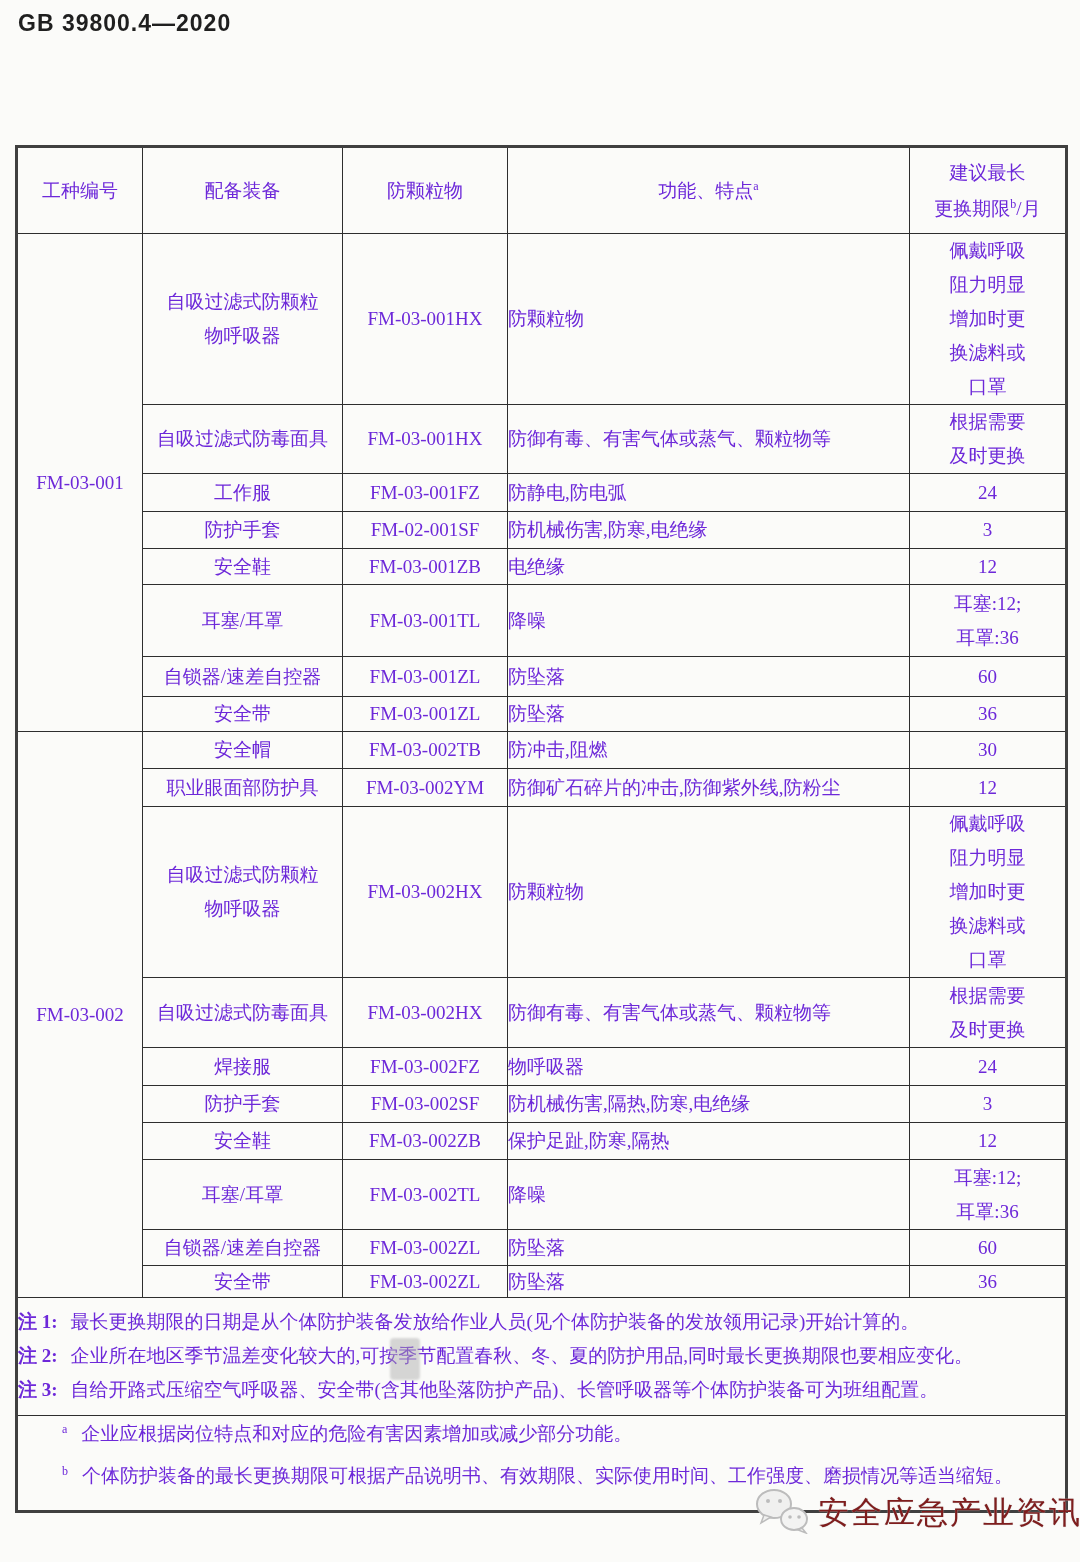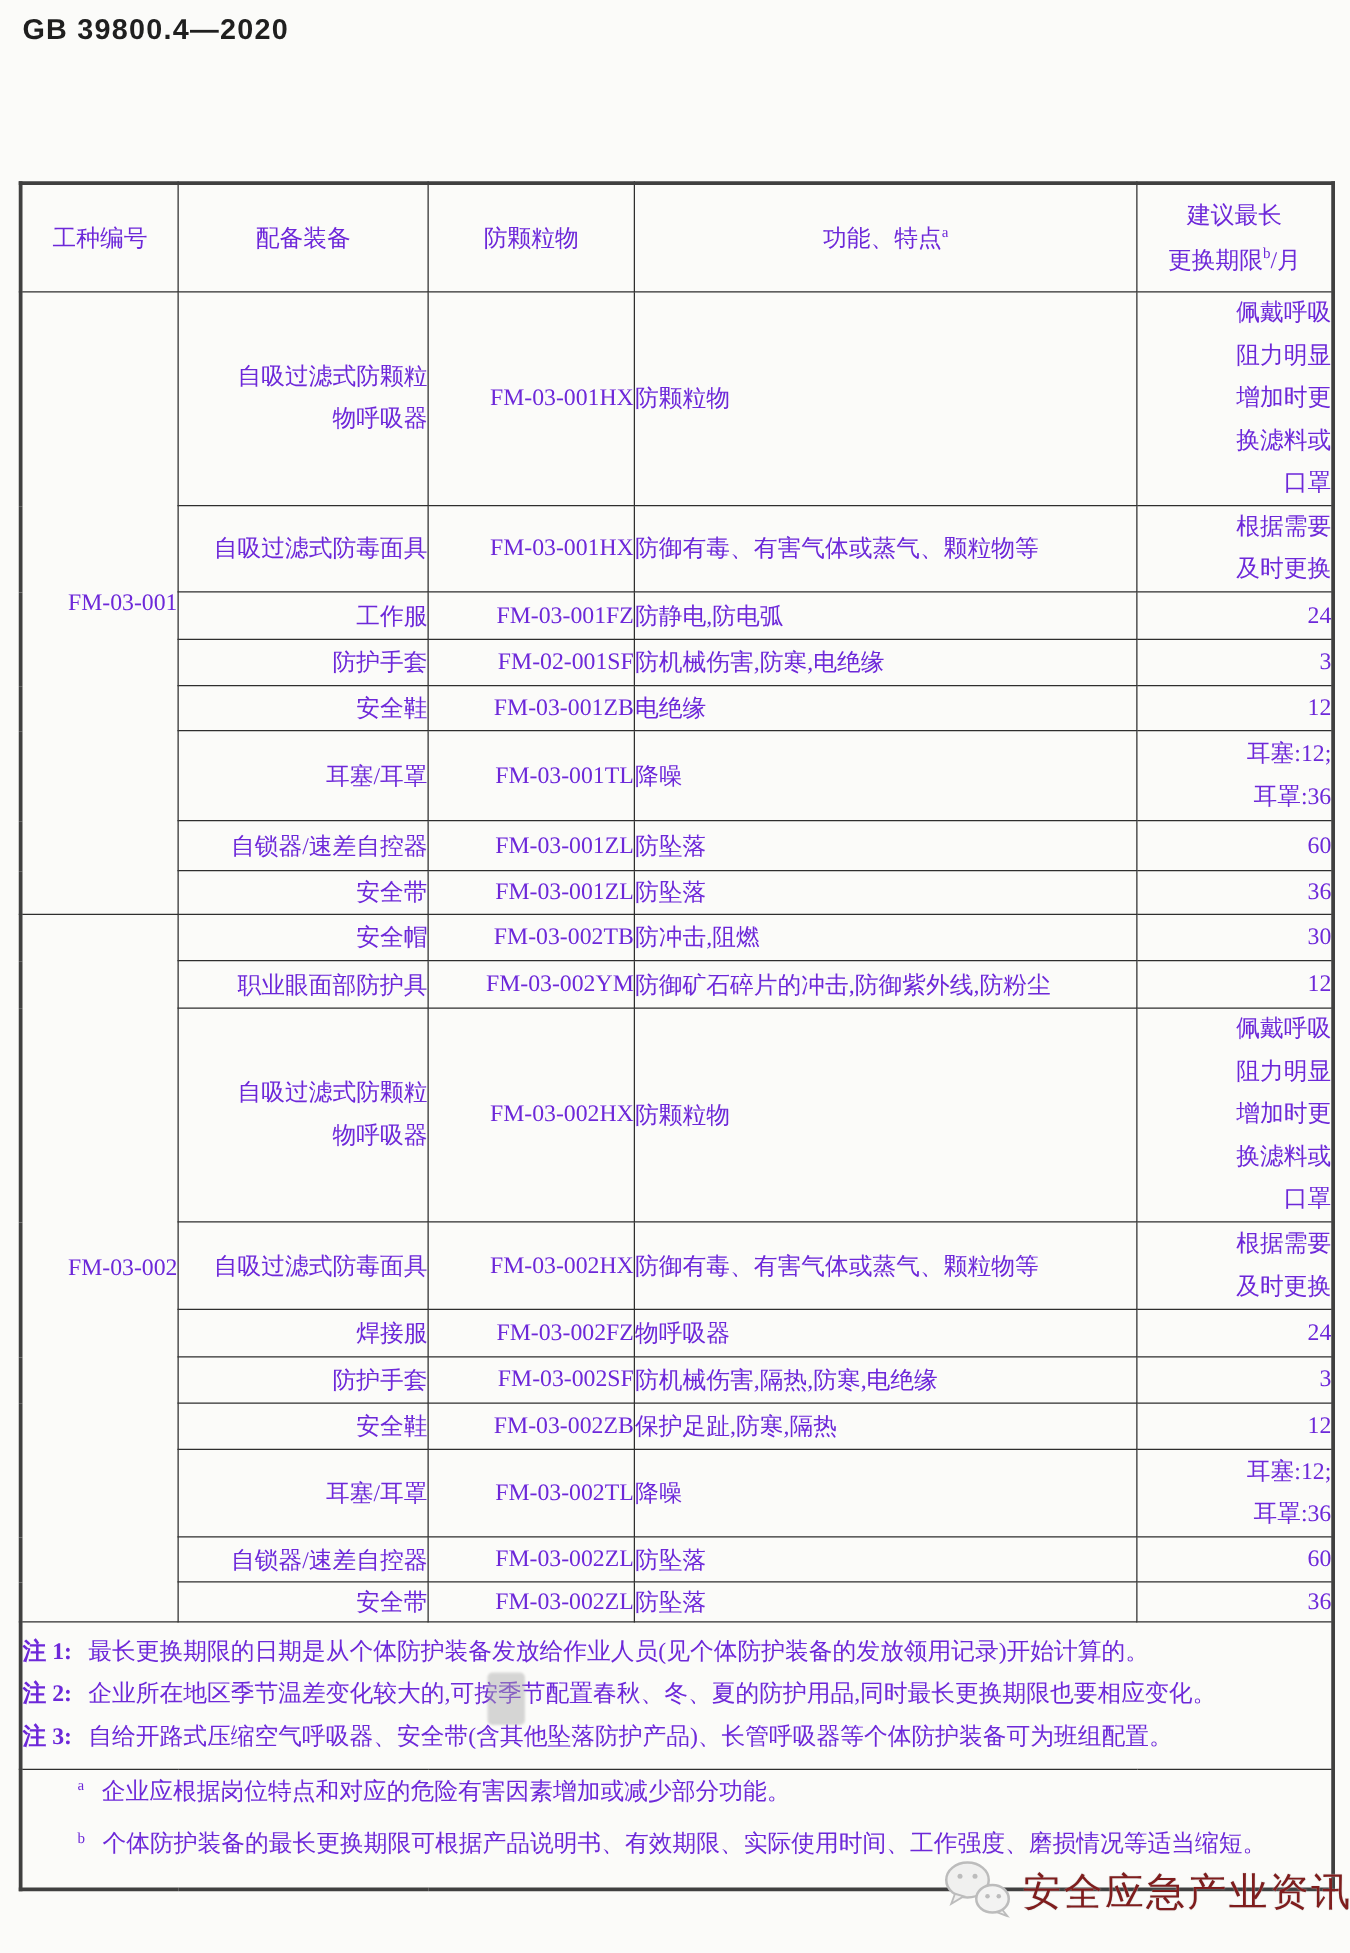--- a/index.html
+++ b/index.html
@@ -51,21 +51,21 @@
   }
   table.equip-table th,
   table.equip-table td {
     border: 1px solid #2e2e2e;
     padding: 0;
     vertical-align: middle;
     font-weight: normal;
   }
   th.hdr { text-align: center; }
   .hdr-twoline div { line-height: 36px; }
-  td.c-center { text-align: right; }
+  td.c-center { text-align: center; }
   td.c-left { text-align: left; padding-left: 15px; padding-right: 8px; }
   .pre { white-space: pre-line; line-height: 34px; }
   sup.fn {
     font-size: 12px;
     vertical-align: super;
     line-height: 0;
   }
   td.notes-cell {
     position: relative;
     text-align: left;

